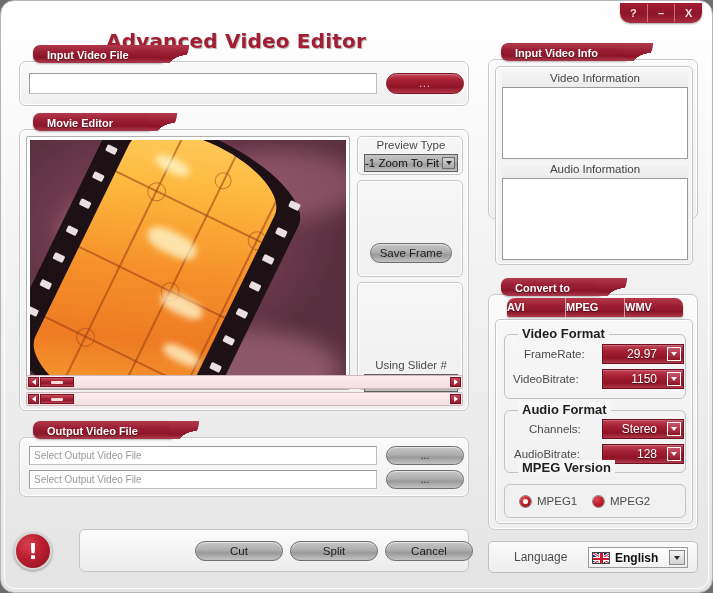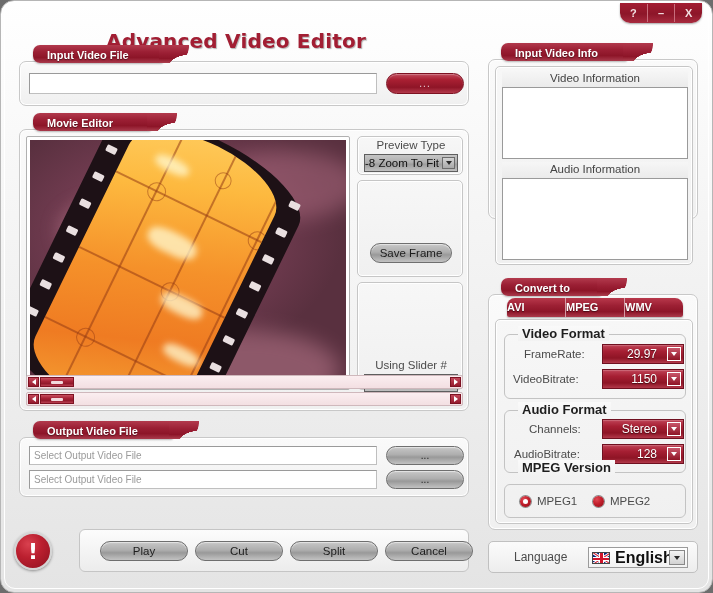--- a/index.html
+++ b/index.html
@@ -429,21 +429,21 @@
   }
   .flag-uk i { position: absolute; display:block; }
   .fk-dw1 { width: 24px; height: 2.6px; background:#fff; top:4.4px; left:-3px; transform: rotate(33deg); }
   .fk-dw2 { width: 24px; height: 2.6px; background:#fff; top:4.4px; left:-3px; transform: rotate(-33deg); }
   .fk-dr1 { width: 24px; height: 1.3px; background:#cf142b; top:5.1px; left:-3px; transform: rotate(33deg); }
   .fk-dr2 { width: 24px; height: 1.3px; background:#cf142b; top:5.1px; left:-3px; transform: rotate(-33deg); }
   .fk-vw  { width: 5px; height: 12px; background:#fff; left: 6px; top:0; }
   .fk-hw  { width: 18px; height: 4px; background:#fff; left: 0; top: 4px; }
   .fk-vr  { width: 3px; height: 12px; background:#cf142b; left: 7px; top:0; }
   .fk-hr  { width: 18px; height: 2px; background:#cf142b; left: 0; top: 5px; }
-  .lang-name { font-size: 16px; font-weight: bold; color: #111; margin-left: 5px; }
+  .lang-name { font-size: 12px; font-weight: bold; color: #111; margin-left: 5px; }
   .lang-arrow {
     position: absolute;
     right: 2px; top: 2px; bottom: 2px;
     width: 16px;
     background: linear-gradient(180deg,#f4f4f4,#d2d2d2);
     border: 1px solid #888;
     box-sizing: border-box;
     display:flex; align-items:center; justify-content:center;
   }
 
@@ -553,21 +553,21 @@
           <div class="sprocket" style="left:196px; top:172px;"></div>
           <div class="sprocket" style="left:196px; top:202px;"></div>
 
         </div>
       </div>
     </div>
 
     <div class="bevel-sunken" style="left:337px; top:6px; width:106px; height:39px;">
       <div class="lbl" style="left:0; top:2px; width:106px; text-align:center;">Preview Type</div>
       <div class="combo-gray" style="left:6px; top:17px; width:94px; height:18px;">
-        <div class="cg-val">-8 Zoom To Fit</div>
+        <div class="cg-val">-1 Zoom To Fit</div>
         <div class="cg-arrow">
             <div class="arrow-dn"></div>
           </div>
       </div>
     </div>
 
     <div class="bevel-sunken" style="left:337px; top:50px; width:106px; height:97px;">
       <div class="pill-gray" style="left:12px; top:62px; width:82px; height:20px; line-height:19px;">Save Frame</div>
     </div>
 
@@ -616,21 +616,20 @@
     <div class="pill-gray" style="left:366px; top:8px; width:78px; height:19px; line-height:18px; font-size:10px;">...</div>
 
     <div class="tinput" style="left:9px; top:32px; width:348px; height:19px;">
       <span>Select Output Video File</span>
     </div>
     <div class="pill-gray" style="left:366px; top:32px; width:78px; height:19px; line-height:18px; font-size:10px;">...</div>
   </div>
 
   <div class="alert-badge" style="left:13px; top:531px;">!</div>
   <div class="bottom-bar" style="left:78px; top:528px; width:390px; height:43px;">
-    <div class="pill-gray" style="left:20px; top:11px; width:88px; height:20px; line-height:19px;">Play</div>
     <div class="pill-gray" style="left:115px; top:11px; width:88px; height:20px; line-height:19px;">Cut</div>
     <div class="pill-gray" style="left:210px; top:11px; width:88px; height:20px; line-height:19px;">Split</div>
     <div class="pill-gray" style="left:305px; top:11px; width:88px; height:20px; line-height:19px;">Cancel</div>
   </div>
 
   <div class="ribbon" style="left:500px; top:42px; width:126px;">
     <div class="rb-body"><span class="rb-label">Input Video Info</span></div>
     <div class="rb-tail"></div>
   </div>
   <div class="panel" style="left:487px; top:58px; width:210px; height:160px;">

